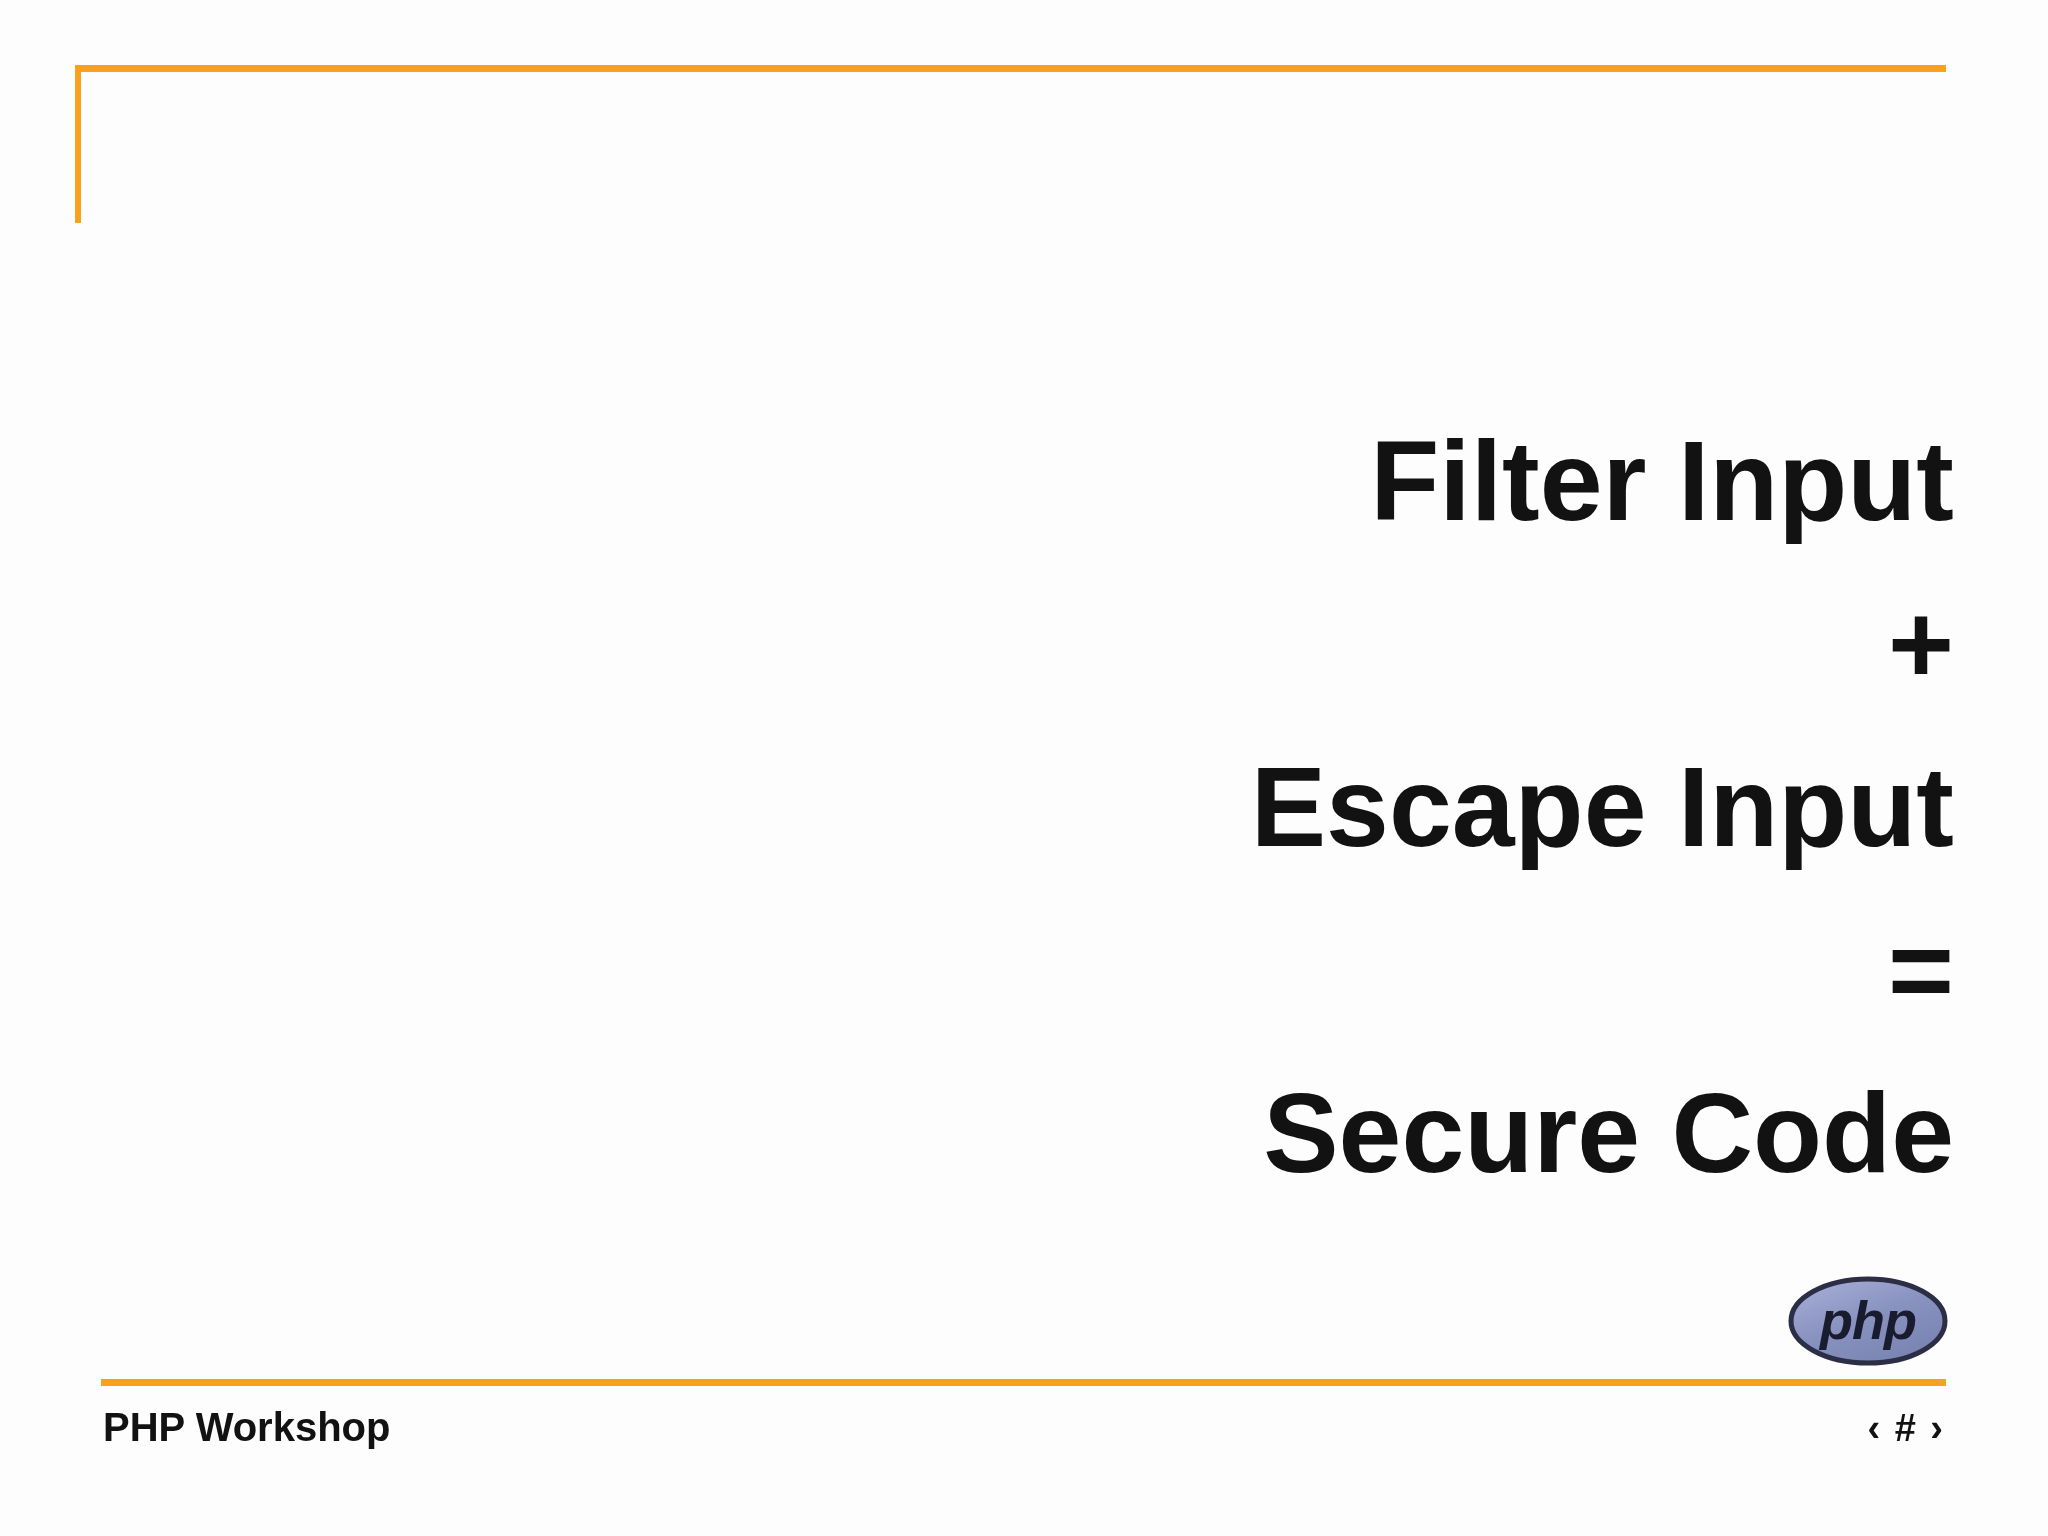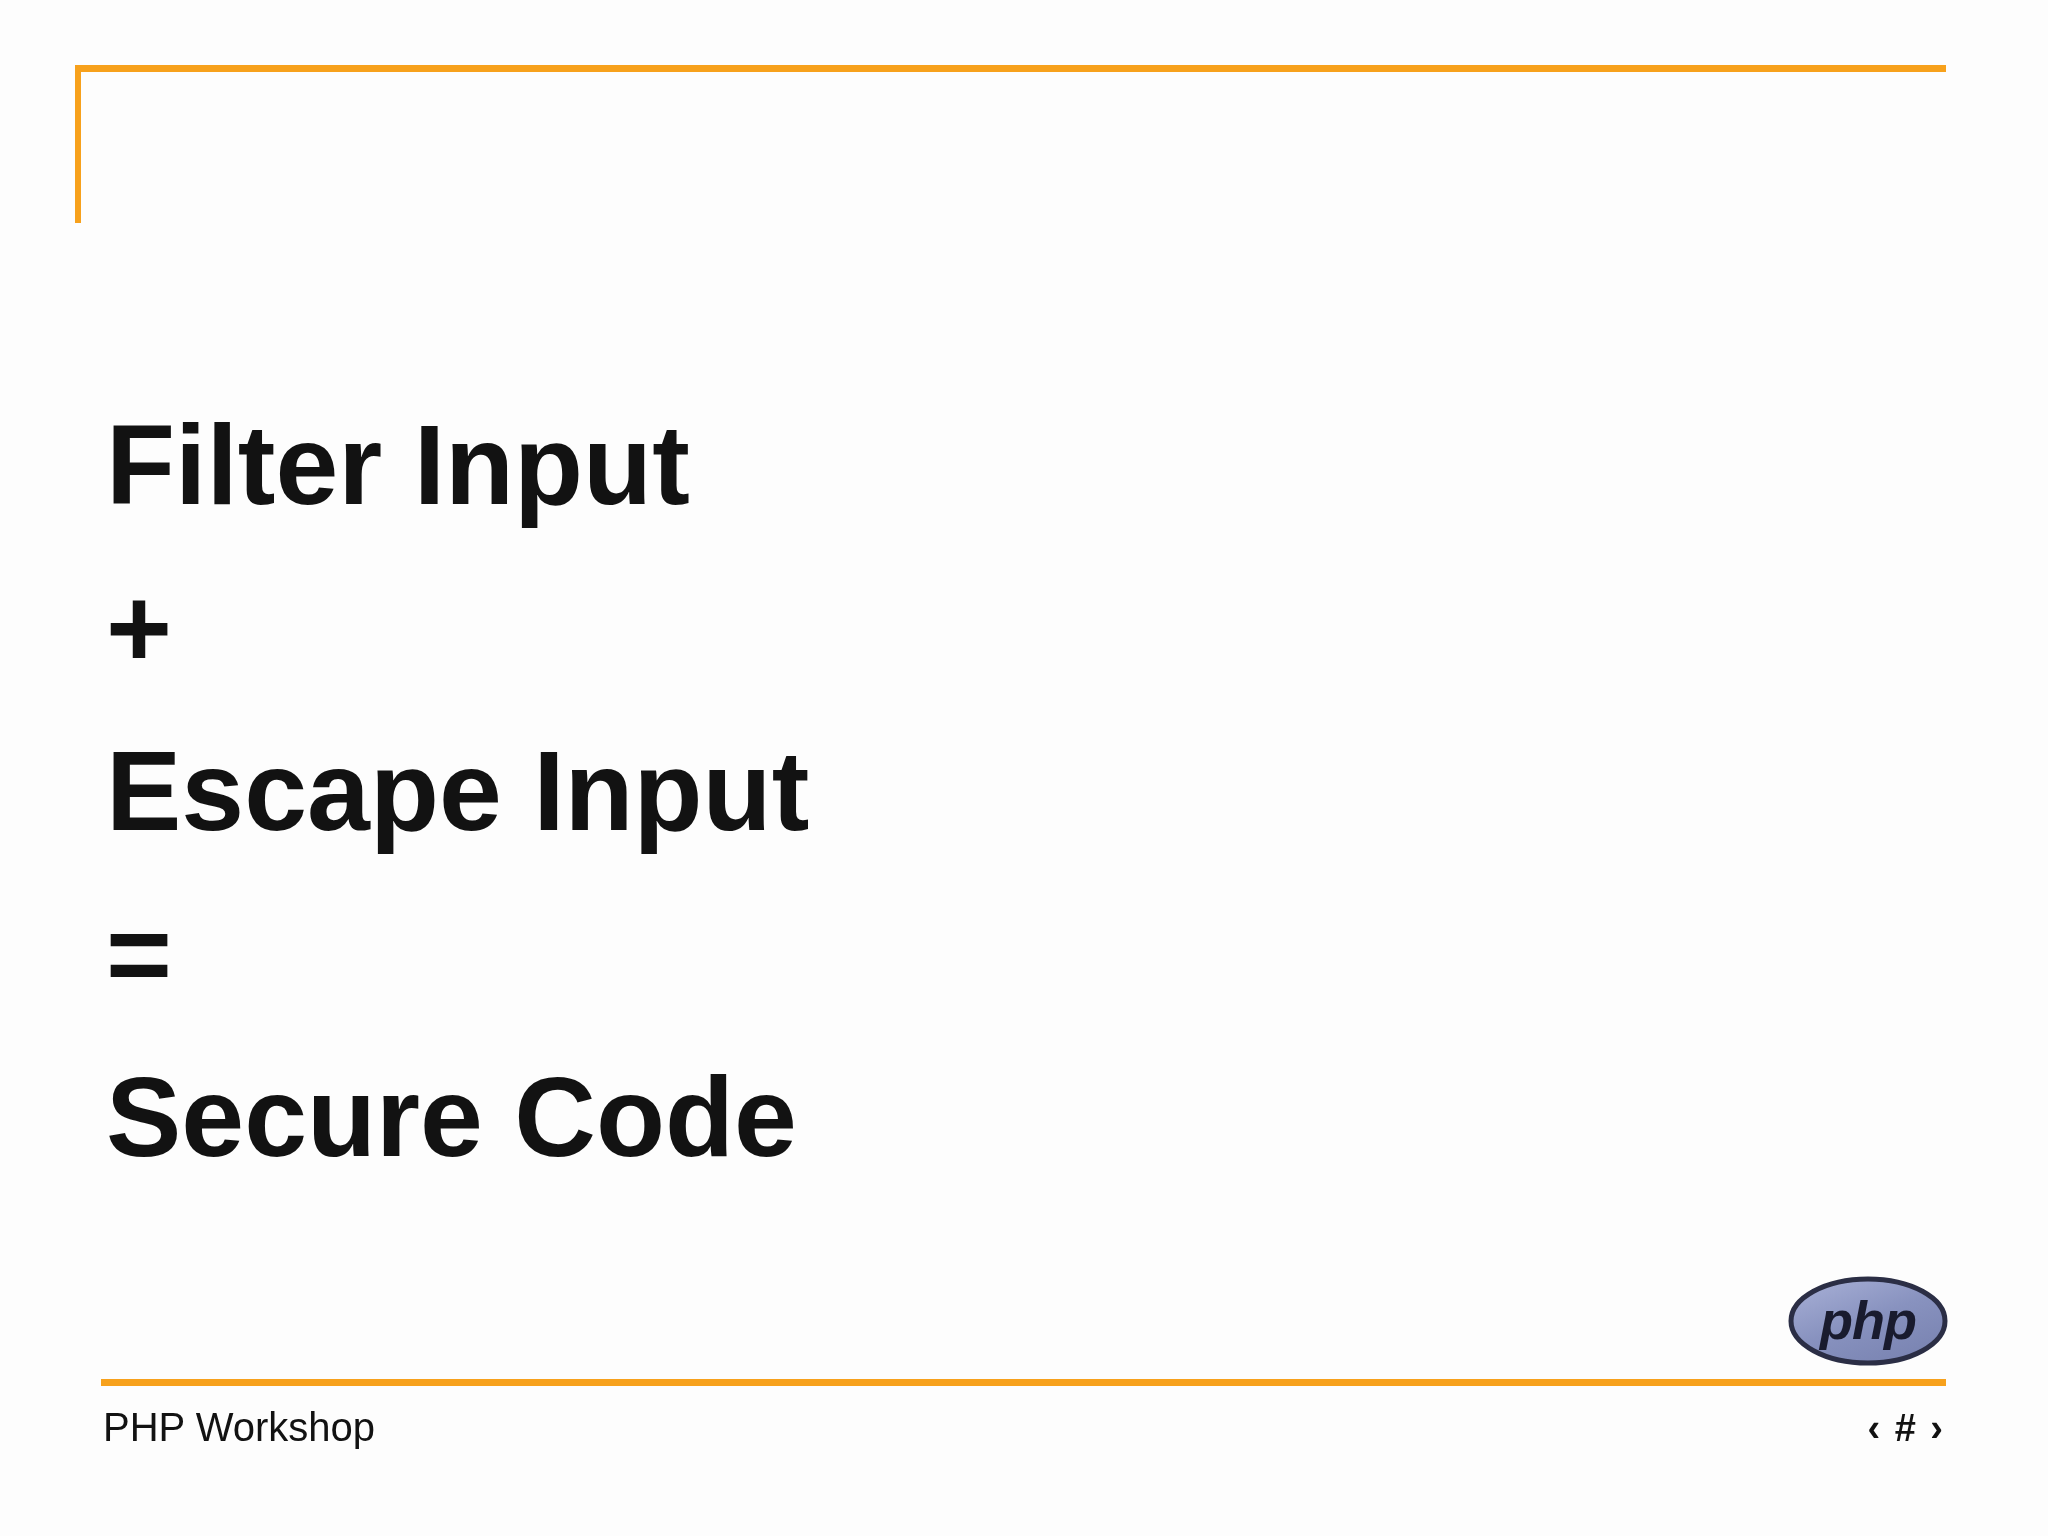--- a/index.html
+++ b/index.html
@@ -52,23 +52,23 @@
     font-size: 126px;
     font-weight: 400;
     line-height: 1.2;
     letter-spacing: 0;
     color: var(--text, #121212);
   }
   
   .body-block {
     position: absolute;
     left: 106px;
-    top: 384px;
+    top: 400px;
     width: 1848px;
-    text-align: left;
+    text-align: right;
   }
   .body-line {
     font-size: 113px;
     font-weight: 700;
     line-height: 163px;
     white-space: pre;
     color: var(--text, #121212);
   }
   
   .php-logo {
@@ -77,21 +77,21 @@
     top: 1276px;
     width: 163px;
     height: 92px;
   }
   
   .footer-left {
     position: absolute;
     left: 103px;
     top: 1405px;
     font-size: 40px;
-    font-weight: 400;
+    font-weight: 700;
     color: var(--text, #121212);
   }
   .footer-right {
     position: absolute;
     right: 103px;
     top: 1407px;
     font-size: 38px;
     font-weight: 700;
     letter-spacing: 2px;
     color: var(--text, #121212);

